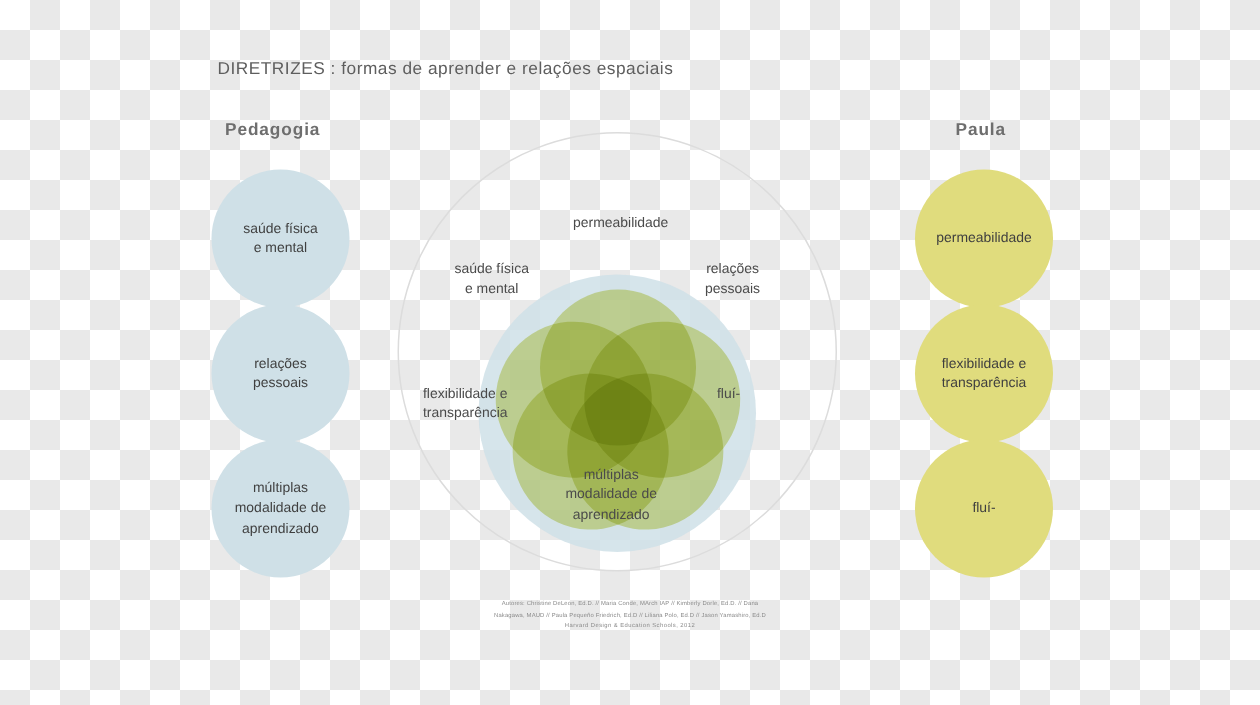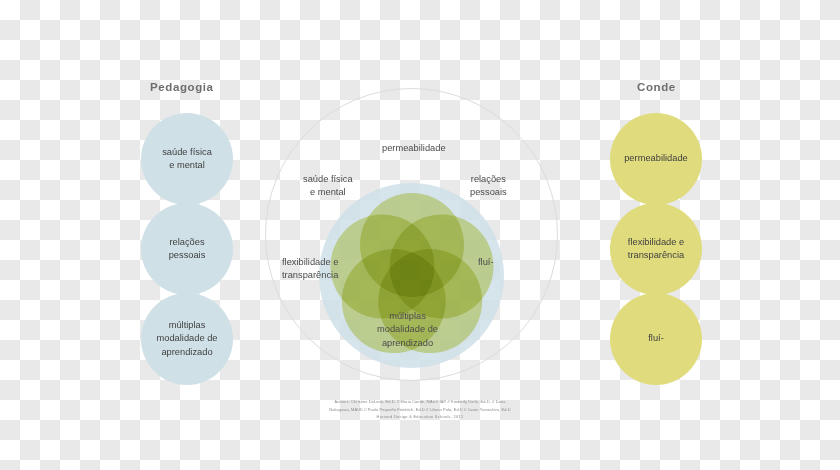--- a/index.html
+++ b/index.html
@@ -158,23 +158,24 @@
     letter-spacing: 0.12px;
     white-space: nowrap;
   }
   #credits .cline.last { letter-spacing: 0.3px; }
 </style>
 </head>
 <body>
 
 <div id="stage">
 
+  <div class="doc-title">DIRETRIZES : formas de aprender e relações espaciais</div>
 
   <div class="col-heading left">Pedagogia</div>
-  <div class="col-heading right">Conde</div>
+  <div class="col-heading right">Paula</div>
 
   <div class="bubble blue l1">saúde física<br>e mental</div>
   <div class="bubble blue l2">relações<br>pessoais</div>
   <div class="bubble blue l3">múltiplas<br>modalidade de<br>aprendizado</div>
 
   <div class="bubble yellow r1">permeabilidade</div>
   <div class="bubble yellow r2">flexibilidade e<br>transparência</div>
   <div class="bubble yellow r3">fluí-</div>
 
   <div id="center">

